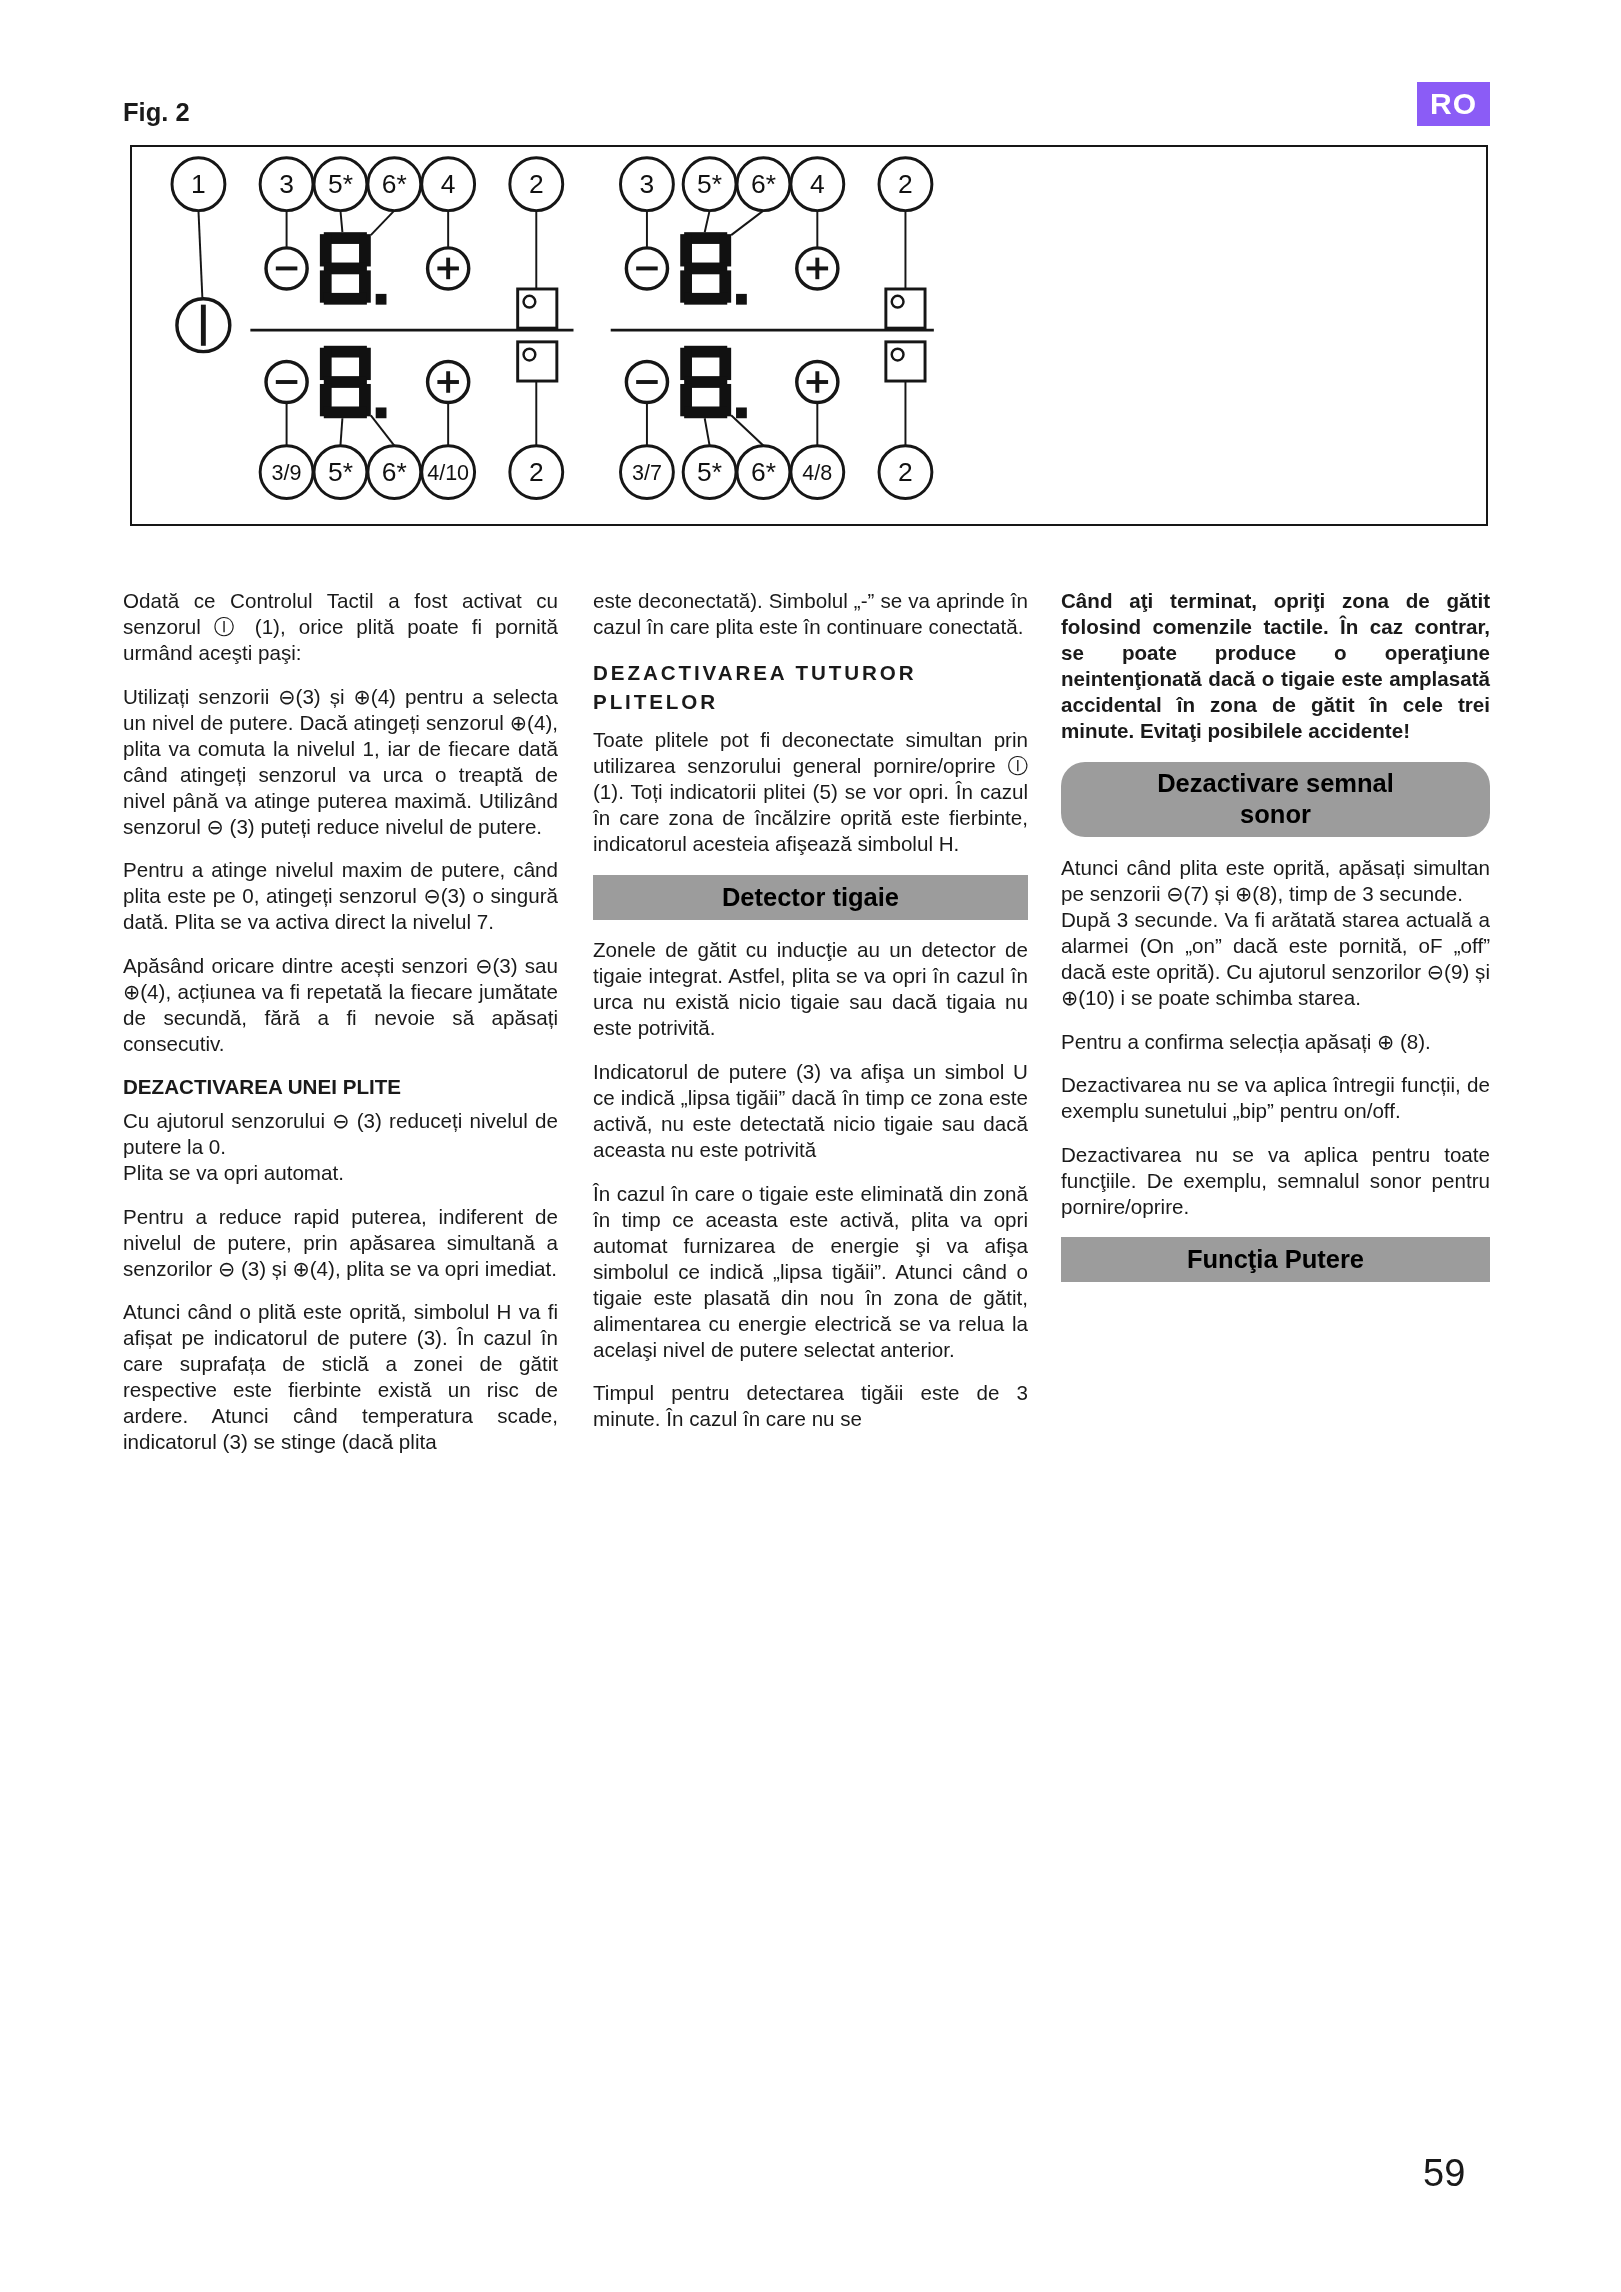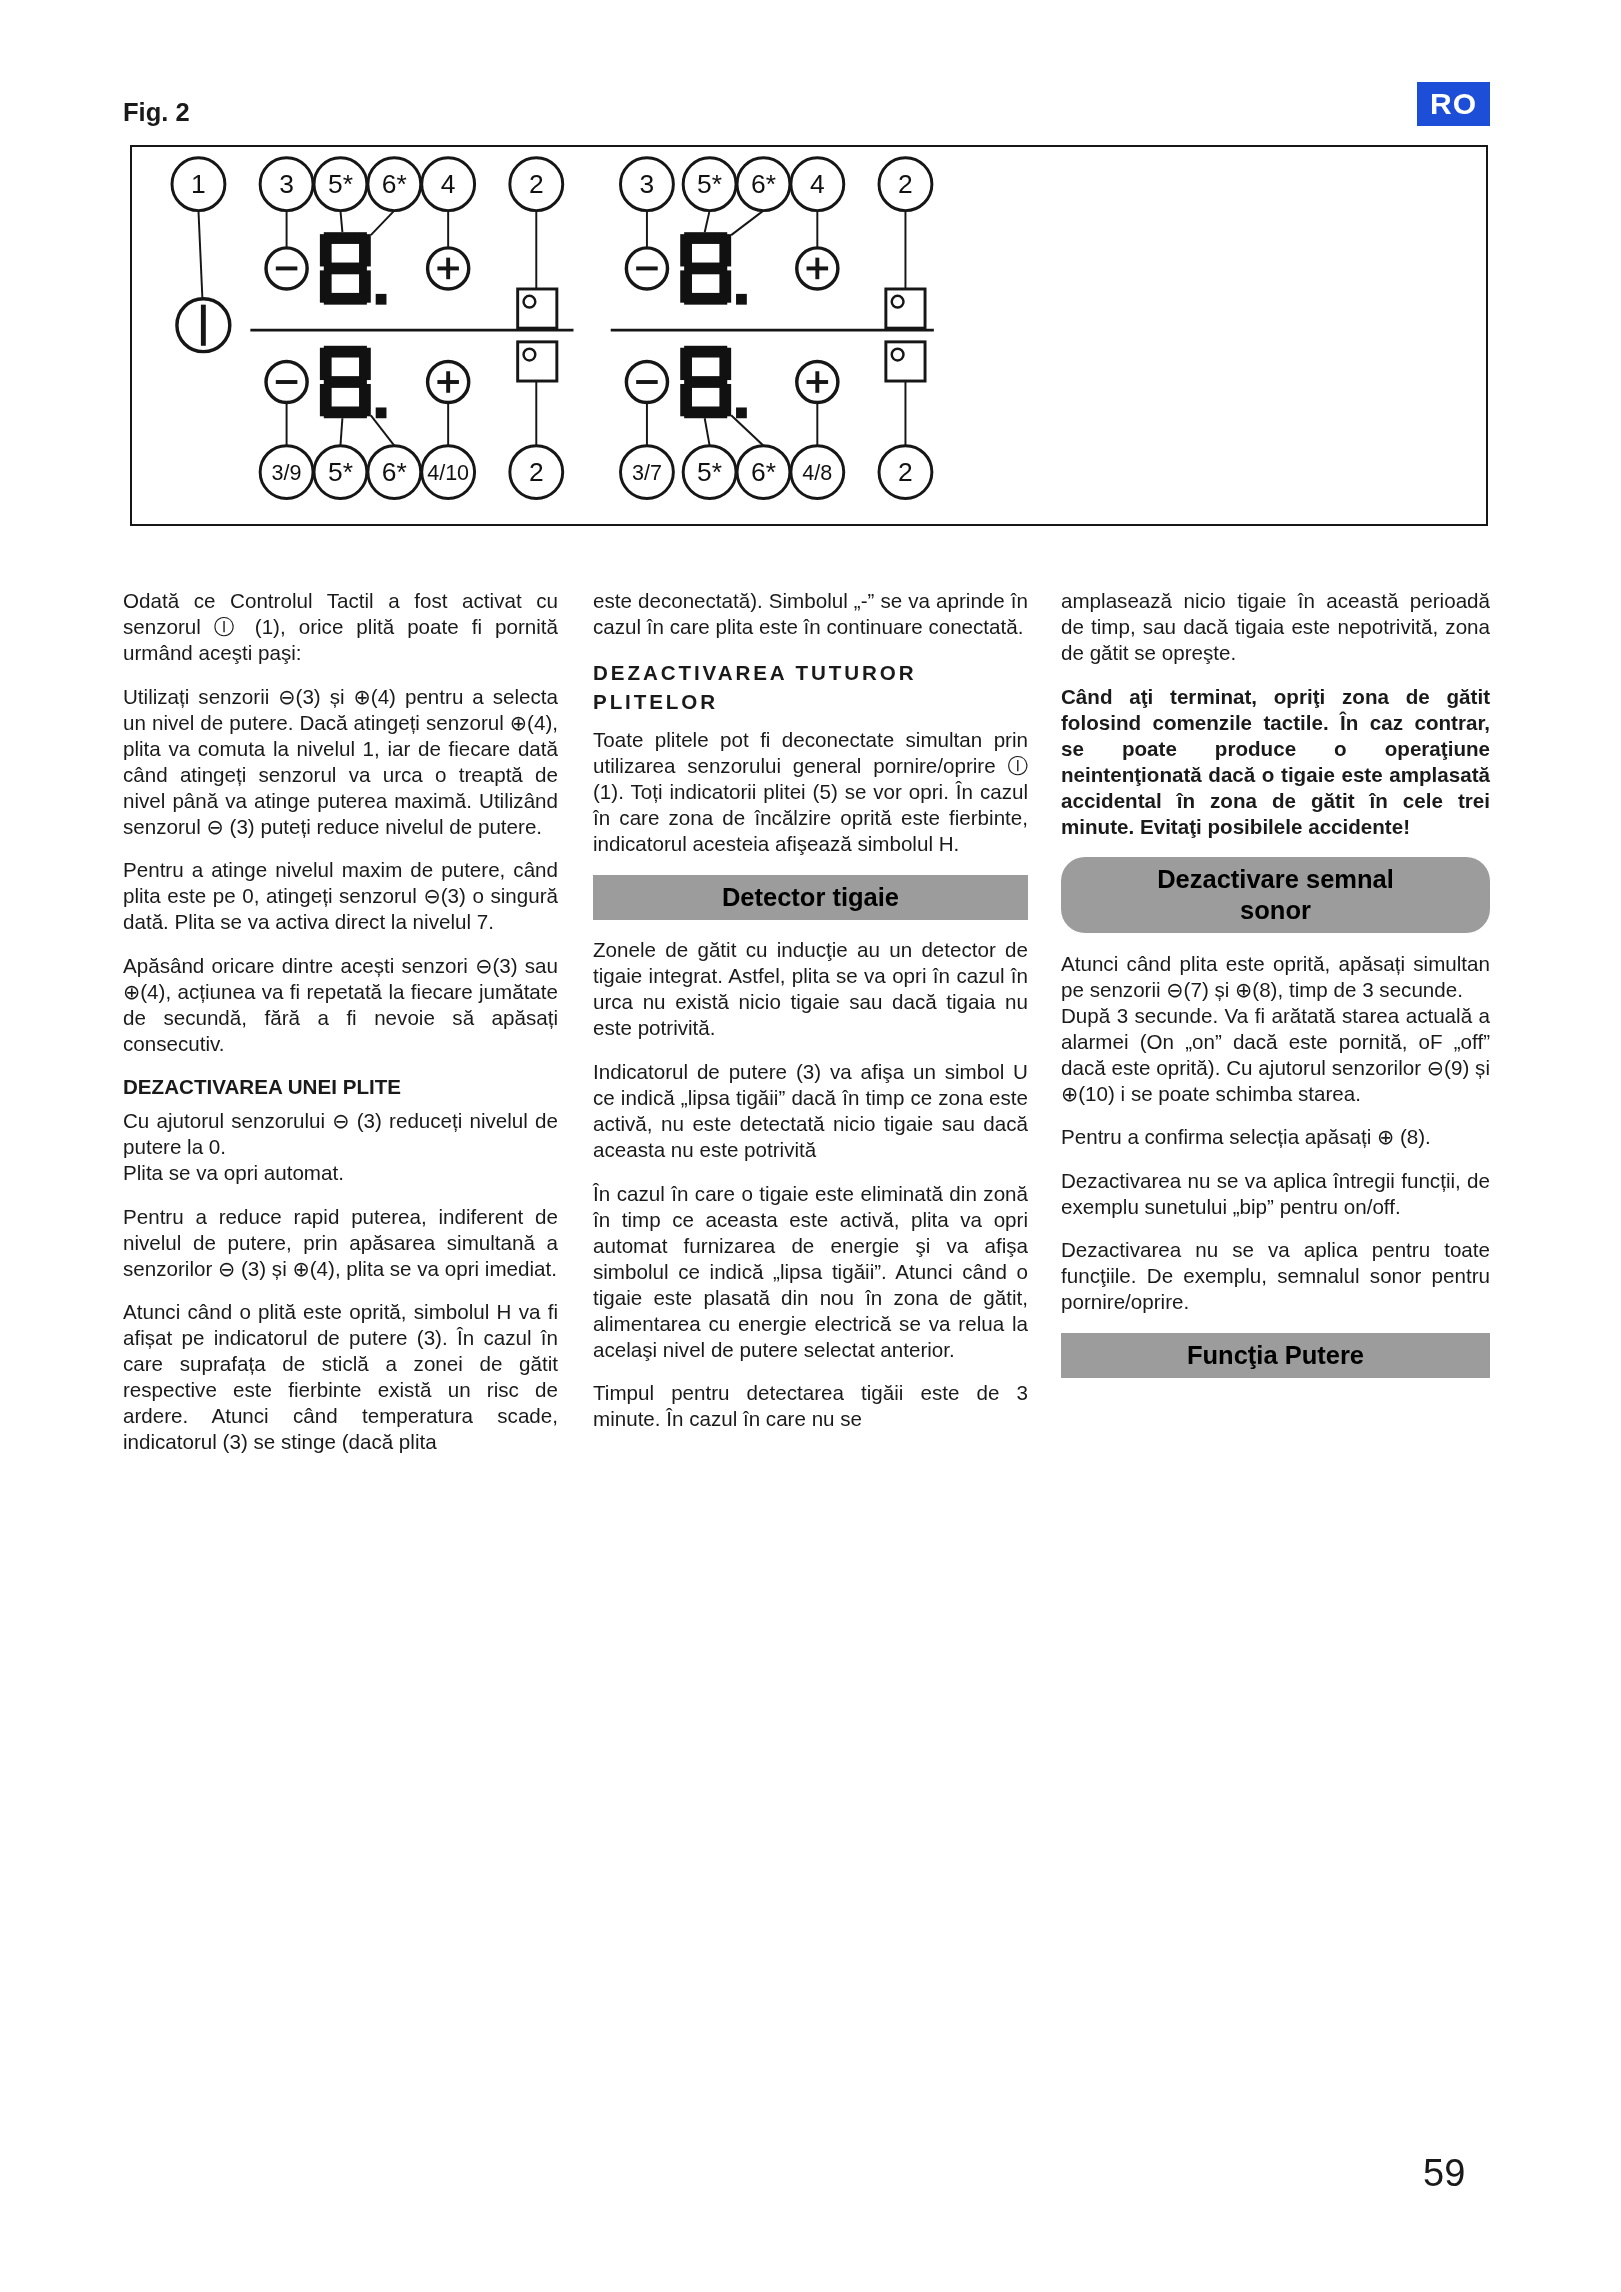--- a/index.html
+++ b/index.html
@@ -3,21 +3,21 @@
 <meta charset="utf-8">
 <style>
   *{box-sizing:border-box;}
   html,body{margin:0;padding:0;}
   body{
     width:1621px;height:2293px;position:relative;background:#ffffff;color:#1a1a1a;
     font-family:"Liberation Sans","DejaVu Sans",sans-serif;
   }
   .fig-label{position:absolute;left:123px;top:98px;font-size:25.5px;font-weight:700;}
   .ro-badge{
-    position:absolute;left:1417px;top:82px;width:73px;height:44px;background:#1d4ed8;color:#fff;
+    position:absolute;left:1417px;top:82px;width:73px;height:44px;background:#8b5cf6;color:#fff;
     font-size:30px;font-weight:700;display:flex;align-items:center;justify-content:center;letter-spacing:1px;
   }
   .figure-box{position:absolute;left:130px;top:145px;width:1358px;height:381px;border:2px solid #161616;background:#fff;}
   .figure-box svg{display:block;width:100%;height:100%;}
   .figure-box text{fill:#111;text-anchor:middle;font-size:27px;font-family:"Liberation Sans","DejaVu Sans",sans-serif;}
   .figure-box text.sm{font-size:22px;}
   .col{position:absolute;top:588px;width:435px;font-size:20.6px;line-height:26px;}
   .col-1{left:123px;}
   .col-2{left:593px;}
   .col-3{left:1061px;width:429px;}
@@ -230,21 +230,20 @@
     <div class="caps-head spaced">DEZACTIVAREA TUTUROR PLITELOR</div>
     <p class="body">Toate plitele pot fi deconectate simultan prin utilizarea senzorului general pornire/oprire Ⓘ (1). Toți indicatorii plitei (5) se vor opri. În cazul în care zona de încălzire oprită este fierbinte, indicatorul acesteia afişează simbolul H.</p>
     <div class="gray-head">Detector tigaie</div>
     <p class="body">Zonele de gătit cu inducţie au un detector de tigaie integrat. Astfel, plita se va opri în cazul în urca nu există nicio tigaie sau dacă tigaia nu este potrivită.</p>
     <p class="body">Indicatorul de putere (3) va afişa un simbol U ce indică „lipsa tigăii” dacă în timp ce zona este activă, nu este detectată nicio tigaie sau dacă aceasta nu este potrivită</p>
     <p class="body">În cazul în care o tigaie este eliminată din zonă în timp ce aceasta este activă, plita va opri automat furnizarea de energie şi va afişa simbolul ce indică „lipsa tigăii”. Atunci când o tigaie este plasată din nou în zona de gătit, alimentarea cu energie electrică se va relua la acelaşi nivel de putere selectat anterior.</p>
     <p class="body">Timpul pentru detectarea tigăii este de 3 minute.  În cazul în care  nu se</p>
   </div>
 
   <div class="col col-3">
-    <p class="body">amplasează nicio tigaie în această perioadă de timp, sau dacă tigaia este nepotrivită, zona de gătit se opreşte.</p>
     <p class="body bold">Când aţi terminat, opriţi zona de gătit folosind comenzile tactile. În caz contrar, se poate produce o operaţiune neintenţionată dacă o tigaie este amplasată accidental în zona de gătit în cele trei minute. Evitaţi posibilele accidente!</p>
     <div class="gray-head narrow">Dezactivare semnal sonor</div>
     <p class="body">Atunci când plita este oprită, apăsați simultan pe senzorii ⊖(7) și ⊕(8), timp de 3 secunde.
 După 3 secunde. Va fi arătată starea actuală a alarmei (On „on” dacă este pornită, oF „off” dacă este oprită). Cu ajutorul senzorilor ⊖(9) și ⊕(10) i se poate schimba starea.</p>
     <p class="body">Pentru a confirma selecția apăsați ⊕ (8).</p>
     <p class="body">Dezactivarea nu se va aplica întregii funcții, de exemplu sunetului „bip” pentru on/off.</p>
     <p class="body">Dezactivarea nu se va aplica pentru toate funcţiile. De exemplu, semnalul sonor pentru pornire/oprire.</p>
     <div class="gray-head">Funcţia Putere</div>
   </div>
 

